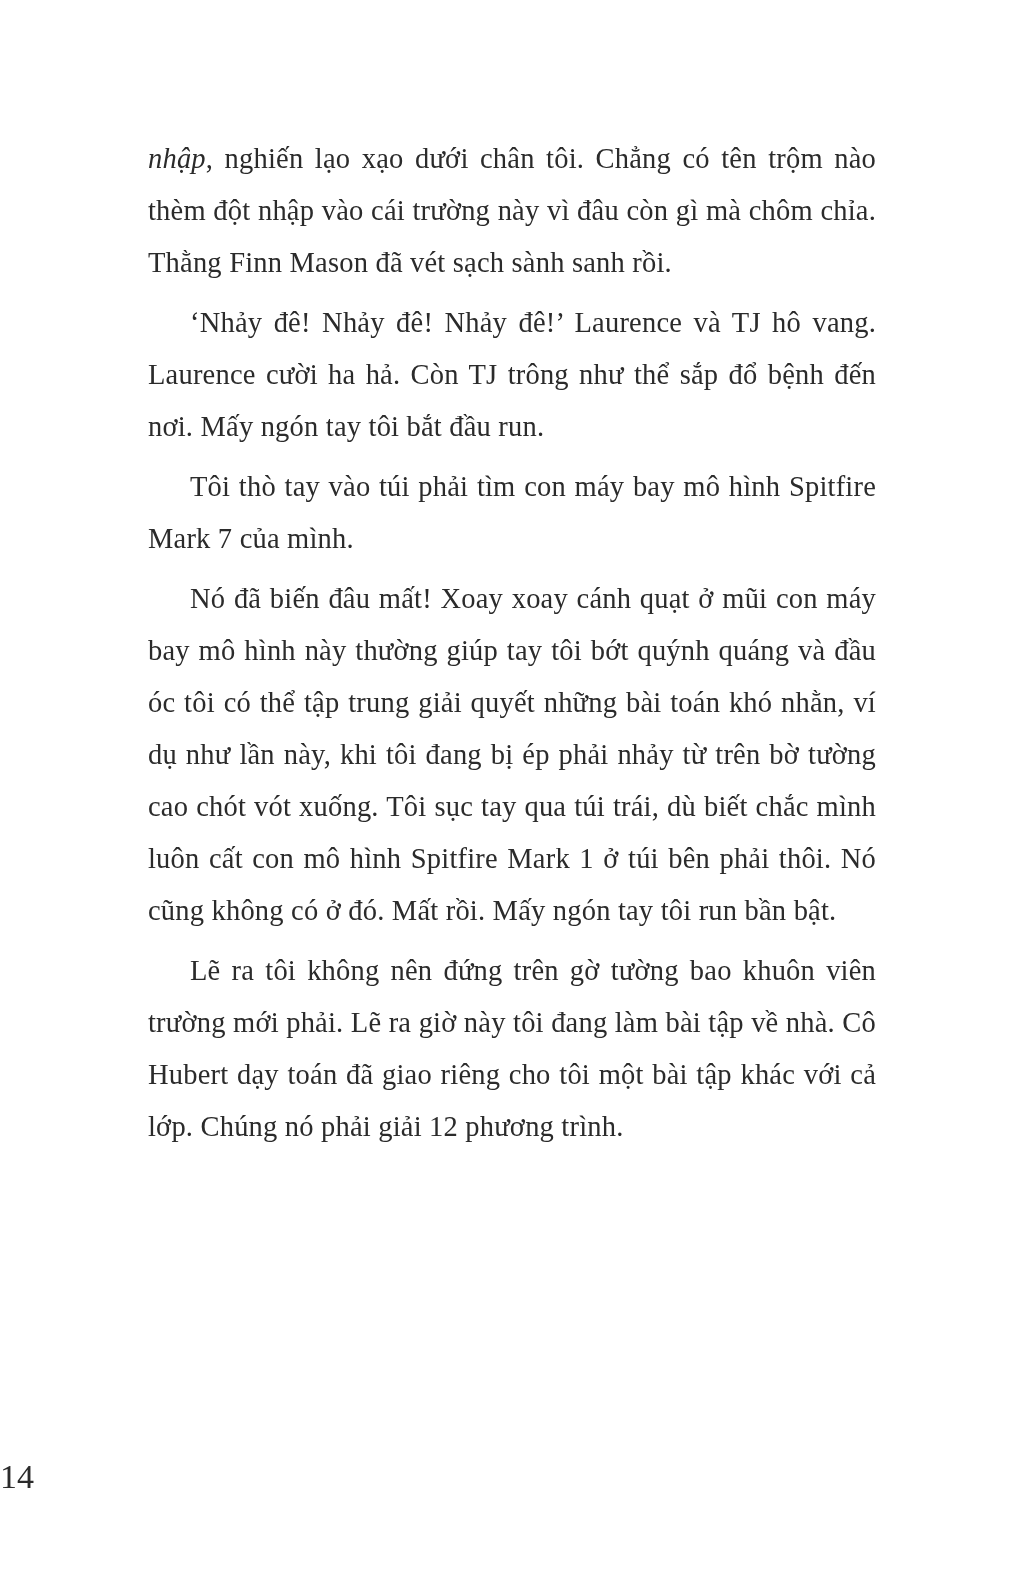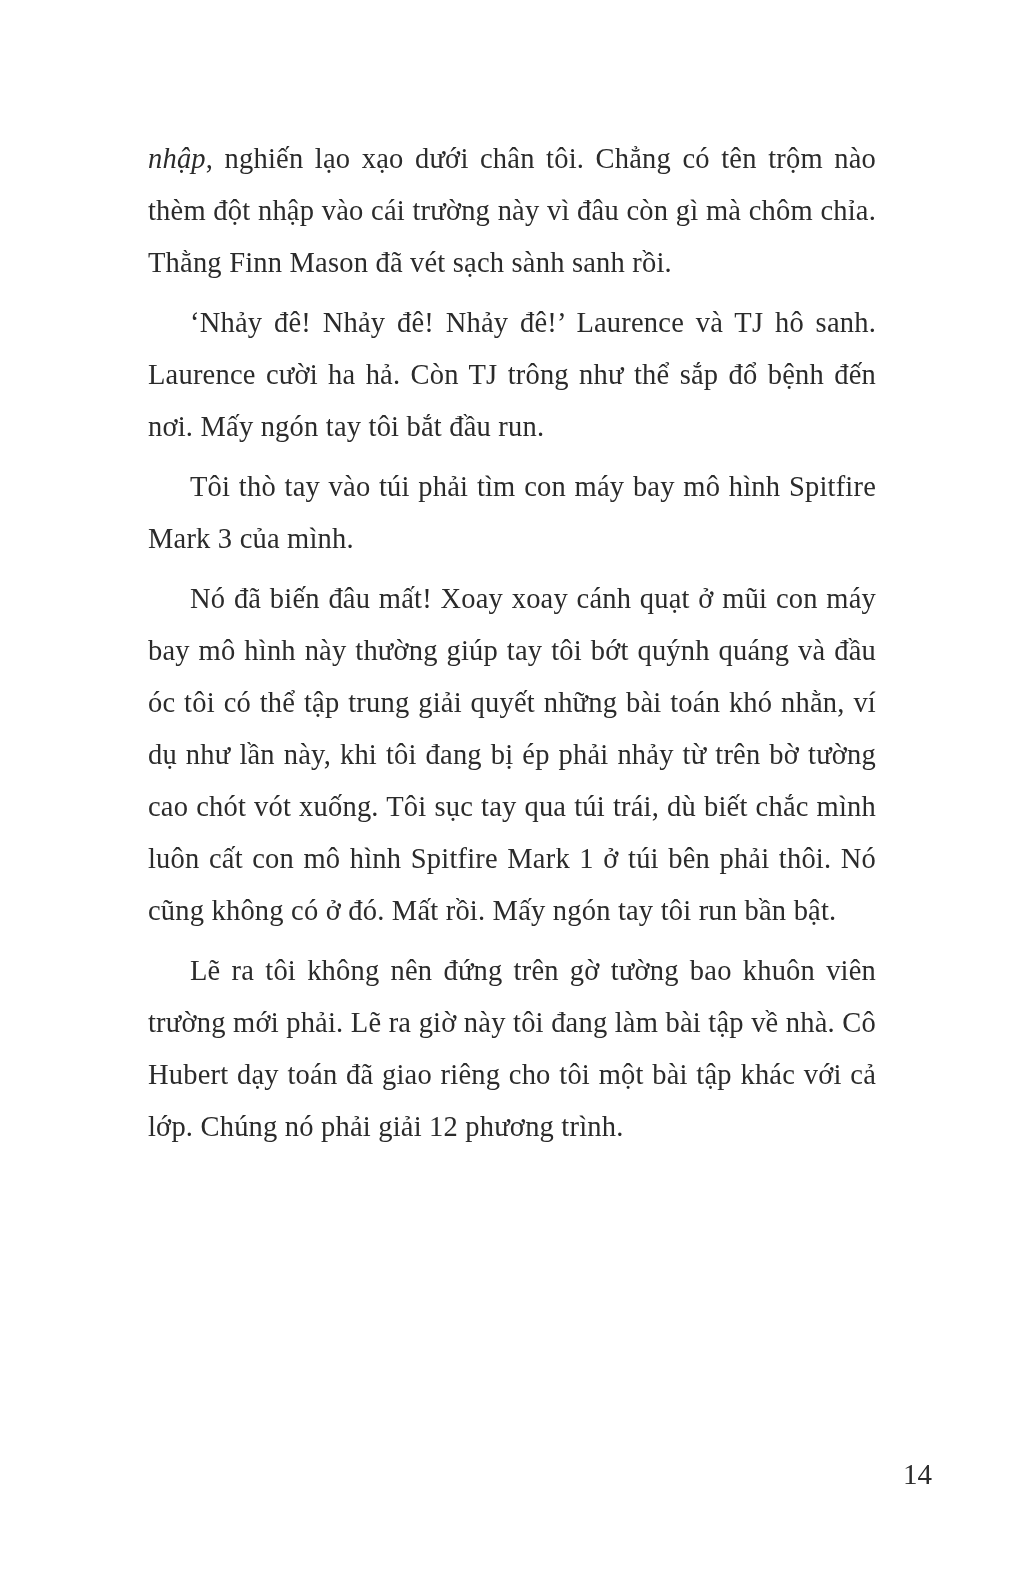--- a/index.html
+++ b/index.html
@@ -34,30 +34,30 @@
     text-indent: 0;
   }
   .para em {
     font-style: italic;
   }
   .page-number {
     position: absolute;
     top: 1458px;
     left: 0;
     width: 100%;
-    text-align: right;
-    font-size: 29px;
+    text-align: left;
+    font-size: 34px;
     color: #2b2b2b;
   }
 </style>
 </head>
 <body>
 
 <div class="page">
   <div class="text-block">
     <p class="para no-indent"><em>nhập</em><span>, nghiến lạo xạo dưới chân tôi. Chẳng có tên trộm nào thèm đột nhập vào cái trường này vì đâu còn gì mà chôm chỉa. Thằng Finn Mason đã vét sạch sành sanh rồi.</span></p>
-    <p class="para">‘Nhảy đê! Nhảy đê! Nhảy đê!’ Laurence và TJ hô sanh. Laurence cười ha hả. Còn TJ trông như thể sắp đổ bệnh đến nơi. Mấy ngón tay tôi bắt đầu run.</p>
-    <p class="para">Tôi thò tay vào túi phải tìm con máy bay mô hình Spitfire Mark 3 của mình.</p>
+    <p class="para">‘Nhảy đê! Nhảy đê! Nhảy đê!’ Laurence và TJ hô vang. Laurence cười ha hả. Còn TJ trông như thể sắp đổ bệnh đến nơi. Mấy ngón tay tôi bắt đầu run.</p>
+    <p class="para">Tôi thò tay vào túi phải tìm con máy bay mô hình Spitfire Mark 7 của mình.</p>
     <p class="para">Nó đã biến đâu mất! Xoay xoay cánh quạt ở mũi con máy bay mô hình này thường giúp tay tôi bớt quýnh quáng và đầu óc tôi có thể tập trung giải quyết những bài toán khó nhằn, ví dụ như lần này, khi tôi đang bị ép phải nhảy từ trên bờ tường cao chót vót xuống. Tôi sục tay qua túi trái, dù biết chắc mình luôn cất con mô hình Spitfire Mark 1 ở túi bên phải thôi. Nó cũng không có ở đó. Mất rồi. Mấy ngón tay tôi run bần bật.</p>
     <p class="para">Lẽ ra tôi không nên đứng trên gờ tường bao khuôn viên trường mới phải. Lẽ ra giờ này tôi đang làm bài tập về nhà. Cô Hubert dạy toán đã giao riêng cho tôi một bài tập khác với cả lớp. Chúng nó phải giải 12 phương trình.</p>
   </div>
   <div class="page-number">14</div>
 </div>
 
 </body></html>

